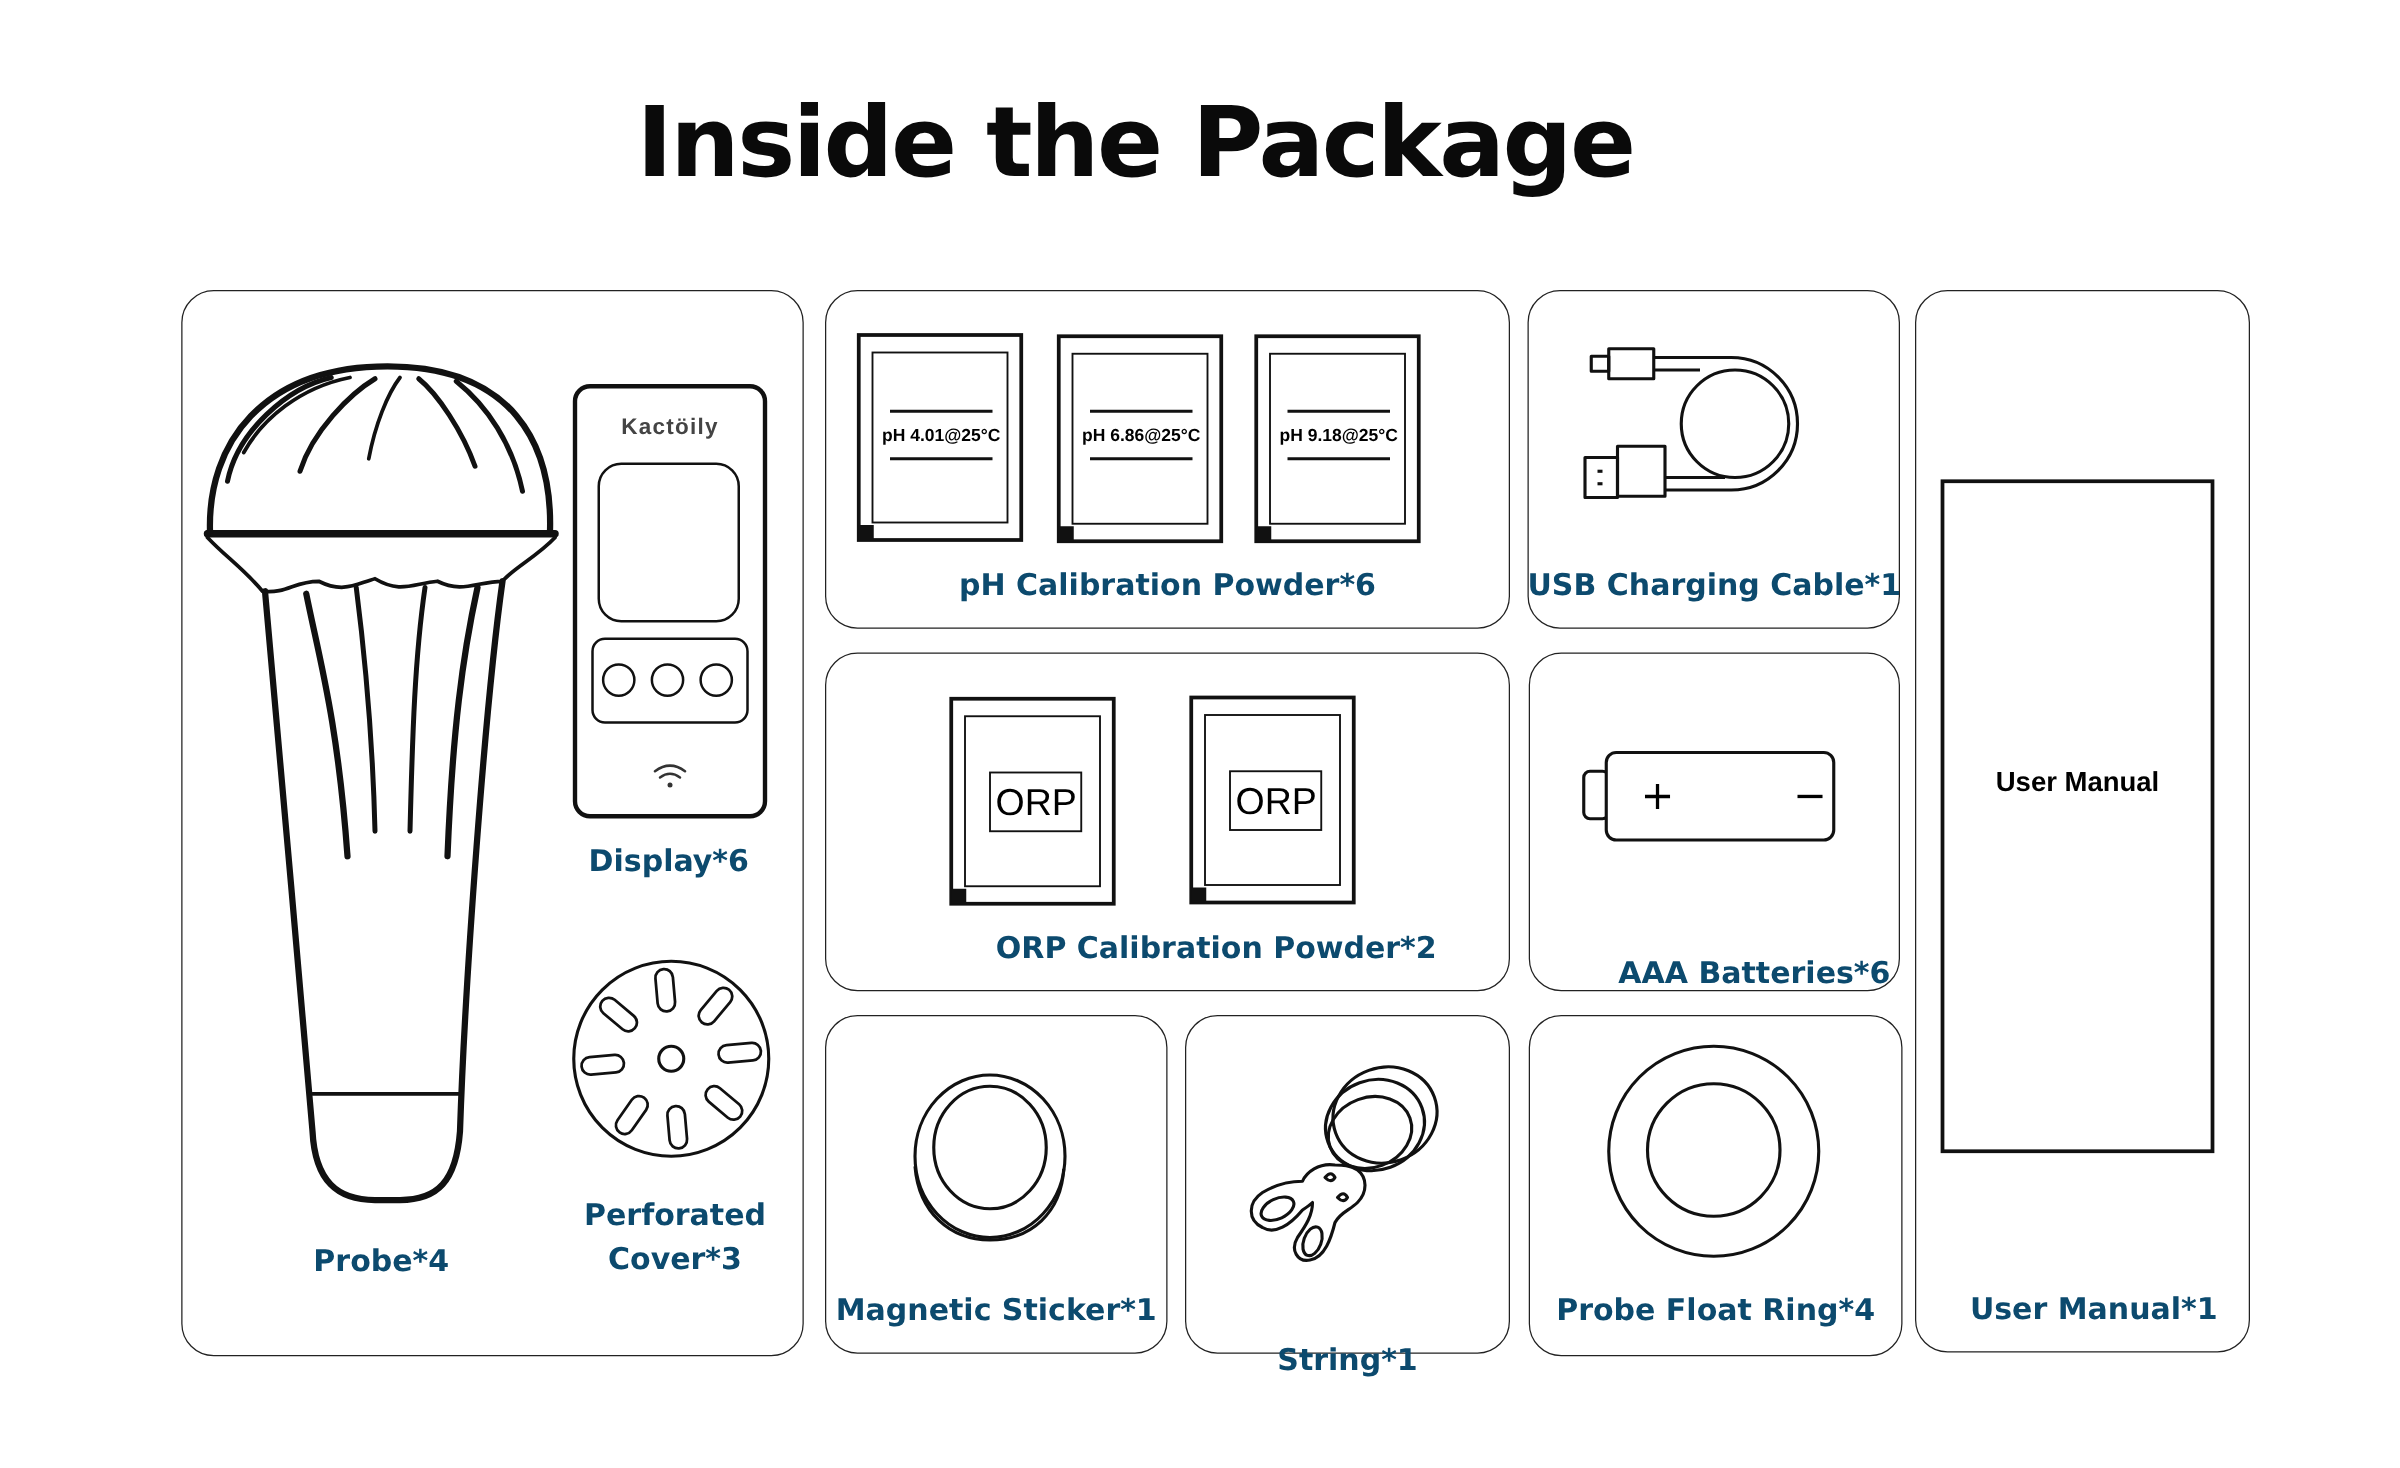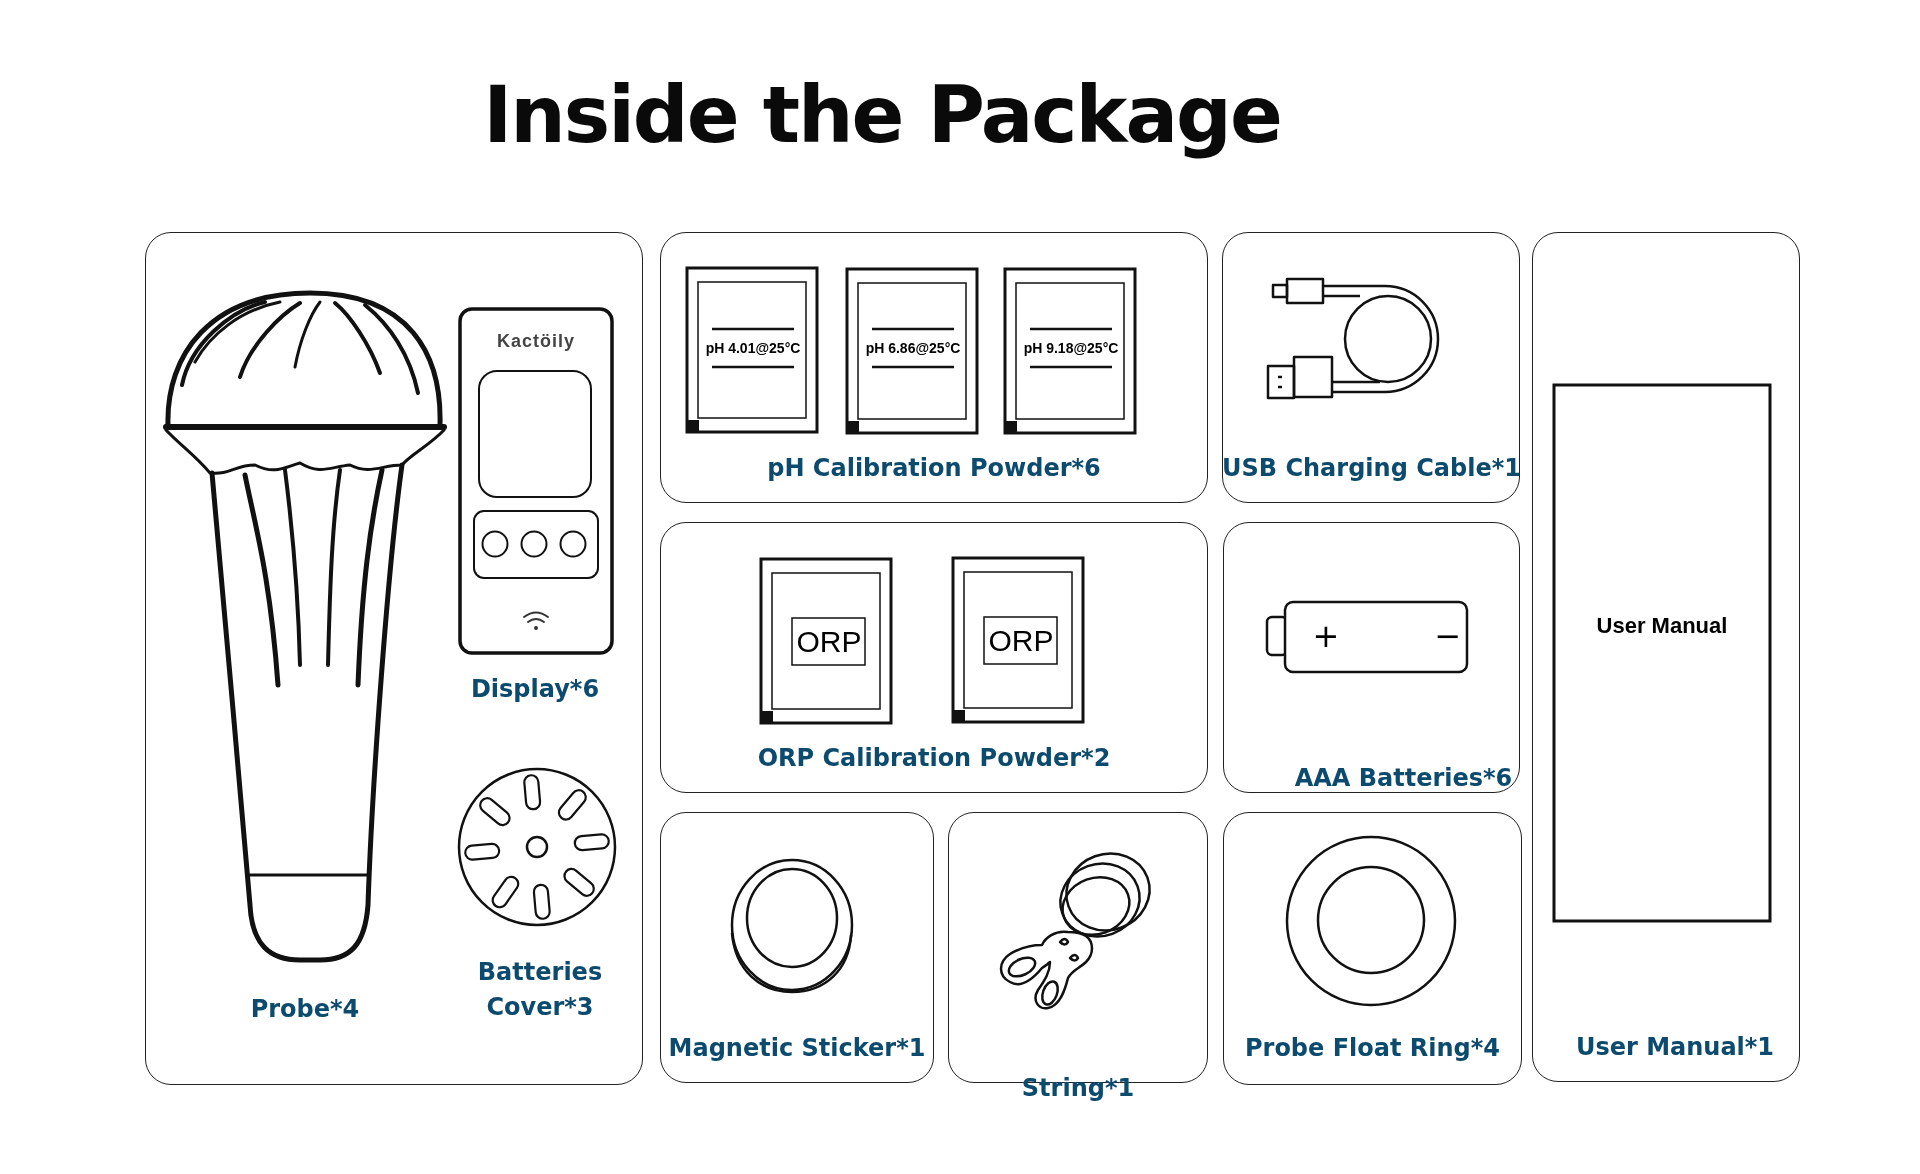--- a/index.html
+++ b/index.html
@@ -1,20 +1,20 @@
 <!DOCTYPE html>
 <html><head>
 <meta charset="utf-8">
 <style>
   html, body { margin:0; padding:0; background:#fff; }
   body { width:1920px; height:1174px; position:relative; overflow:hidden;
          font-family:"Liberation Sans", sans-serif; color:#111; }
   .title { position:absolute; left:0; width:1764px; top:70px; text-align:center;
            font-family:"DejaVu Sans", sans-serif; font-weight:bold; font-size:78px;
-           letter-spacing:-2px; color:#0a0a0a; }
+           letter-spacing:-2px; color:#0a0a0a;padding-left:26px; }
   .panel { position:absolute; border:1.6px solid #222; border-radius:26px; background:#fff; box-sizing:border-box; }
   .label { position:absolute; text-align:center; font-family:"DejaVu Sans", sans-serif;
            font-weight:bold; font-size:24px; color:#0c4a6e; white-space:nowrap; }
   svg { position:absolute; overflow:visible; }
   .sachet-text { font-family:"Liberation Sans", sans-serif; font-weight:bold; font-size:14px; }
   .orp-text { font-family:"Liberation Sans", sans-serif; font-size:30px; }
   .brand { font-family:"Liberation Sans", sans-serif; font-weight:bold; font-size:18px; fill:#444; letter-spacing:1px; }
   .manual-text { font-family:"Liberation Sans", sans-serif; font-weight:bold; font-size:22px; }
 </style>
 </head>
@@ -78,21 +78,21 @@
       <rect x="-7" y="-72" width="14" height="34" rx="7" transform="translate(82,82) rotate(40)"></rect>
       <rect x="-7" y="-72" width="14" height="34" rx="7" transform="translate(82,82) rotate(85)"></rect>
       <rect x="-7" y="-72" width="14" height="34" rx="7" transform="translate(82,82) rotate(130)"></rect>
       <rect x="-7" y="-72" width="14" height="34" rx="7" transform="translate(82,82) rotate(175)"></rect>
       <rect x="-7" y="-72" width="14" height="34" rx="7" transform="translate(82,82) rotate(215)"></rect>
       <rect x="-7" y="-72" width="14" height="34" rx="7" transform="translate(82,82) rotate(265)"></rect>
       <rect x="-7" y="-72" width="14" height="34" rx="7" transform="translate(82,82) rotate(310)"></rect>
     </g>
   </g>
 </svg>
-<div class="label" style="left:460px; width:160px; top:958px;">Batteries</div>
+<div class="label" style="left:460px; width:160px; top:958px;">Perforated</div>
 <div class="label" style="left:460px; width:160px; top:993px;">Cover*3</div>
 
 <div class="panel" style="left:660px; top:232px; width:548px; height:271px;"></div>
 <svg style="left:660px; top:232px;" width="548" height="200" viewBox="0 0 548 200">
   <g fill="none" stroke="#111">
     <g transform="translate(27,36)">
       <rect x="0" y="0" width="130" height="164" stroke-width="3"></rect>
       <rect x="11" y="14" width="108" height="136" stroke-width="1.5"></rect>
       <rect x="0" y="152" width="12" height="12" fill="#111" stroke="none"></rect>
       <line x1="25" y1="61" x2="107" y2="61" stroke-width="2.5"></line>
@@ -158,21 +158,21 @@
     <g transform="translate(293,36)">
       <rect x="0" y="0" width="130" height="164" stroke-width="3"></rect>
       <rect x="11" y="14" width="108" height="136" stroke-width="1.5"></rect>
       <rect x="0" y="152" width="12" height="12" fill="#111" stroke="none"></rect>
       <rect x="31" y="59" width="73" height="47" stroke-width="1.5"></rect>
     </g>
   </g>
   <text class="orp-text" x="169" y="130" text-anchor="middle">ORP</text>
   <text class="orp-text" x="361" y="129" text-anchor="middle">ORP</text>
 </svg>
-<div class="label" style="left:660px; width:548px; top:744px;">ORP Calibration Powder*2</div>
+<div class="label" style="left:660px; width:548px; top:744px;padding-left:39px;">ORP Calibration Powder*2</div>
 
 <div class="panel" style="left:1223px; top:522px; width:297px; height:271px;"></div>
 <svg style="left:1265px; top:600px;" width="210" height="78" viewBox="0 0 210 78">
   <g fill="none" stroke="#111" stroke-width="2.5">
     <rect x="2" y="17" width="20" height="38" rx="5"></rect>
     <rect x="20" y="2" width="182" height="70" rx="8" fill="#fff"></rect>
   </g>
   <text x="61" y="47" text-anchor="middle" font-family="DejaVu Sans, sans-serif" font-size="32">+</text>
   <text x="183" y="47" text-anchor="middle" font-family="DejaVu Sans, sans-serif" font-size="32">−</text>
 </svg>

